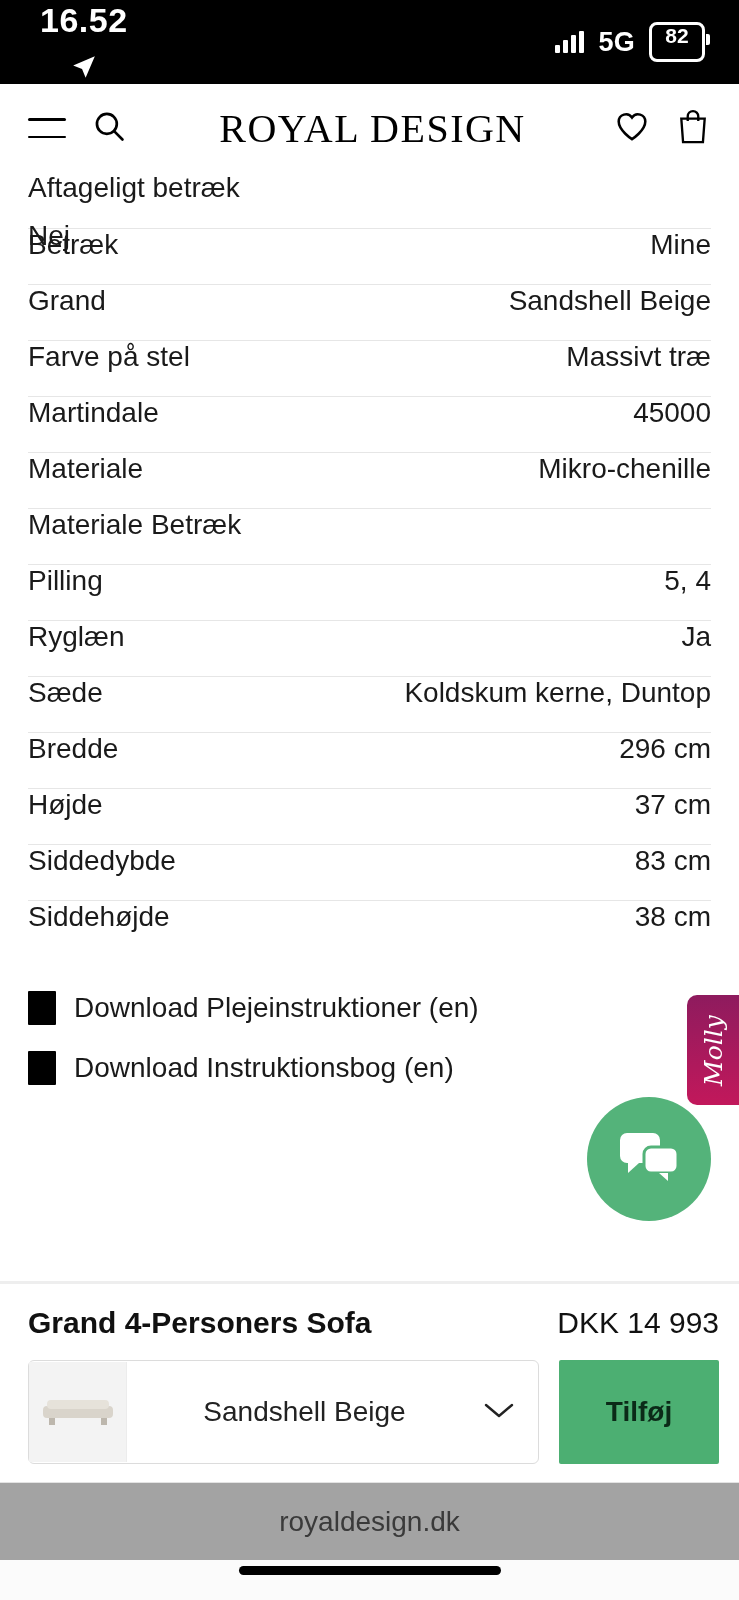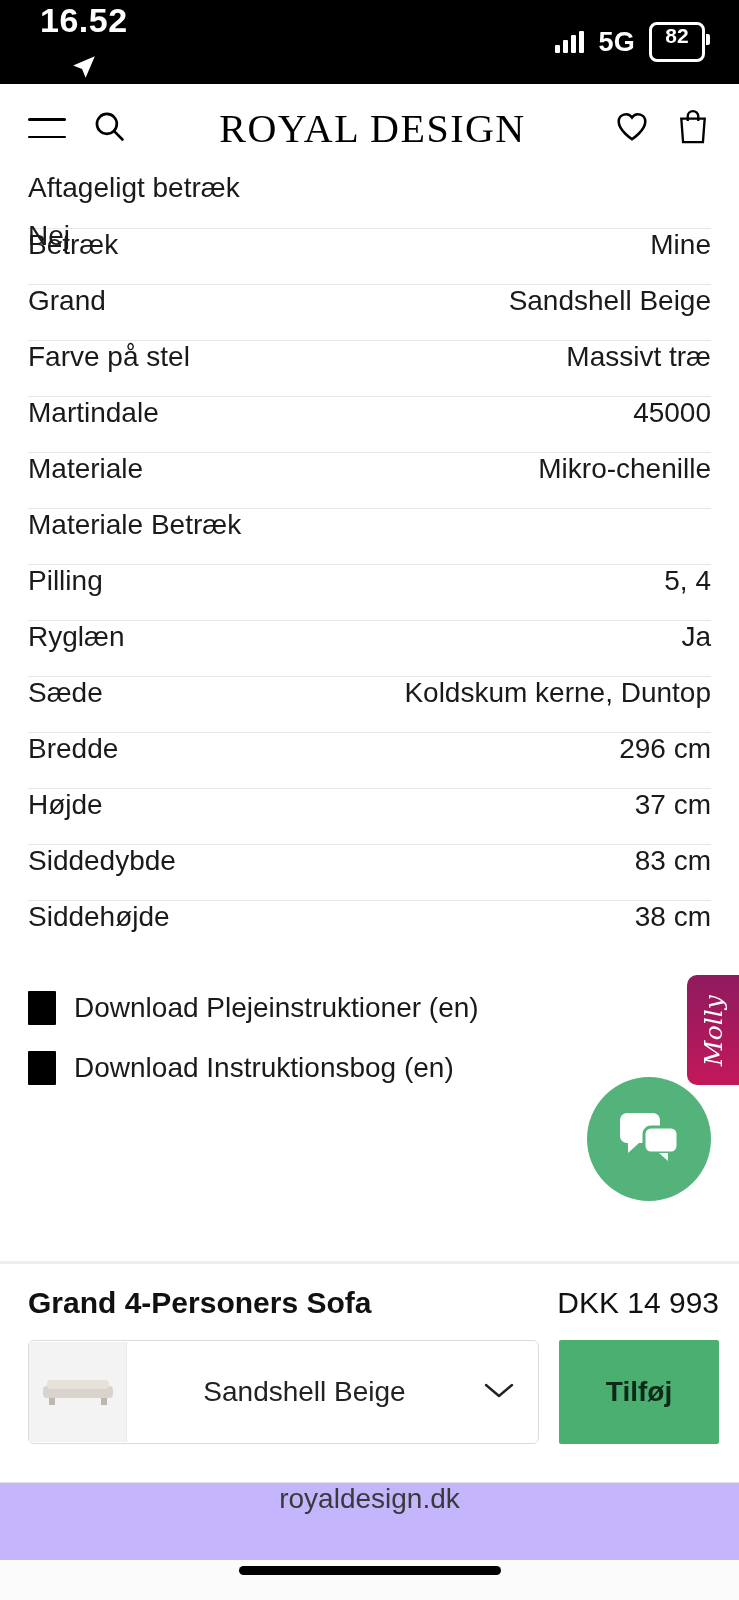--- a/index.html
+++ b/index.html
@@ -211,22 +211,22 @@
     font-weight: 700;
     font-family: "Liberation Sans", sans-serif;
     cursor: pointer;
   }
 
   
   .browser-bar {
     flex: 0 0 auto;
     height: 78px;
     border-top: 1px solid #e3e3e3;
-    background: #c4b5fd;
-    display: flex; justify-content: center; margin-top: 20px;
+    background: #a3a3a3;
+    display: flex; align-items: center; justify-content: center;
   }
   .url-text { font-size: 28px; color: #3a3a3a; }
   .home-indicator-wrap {
     flex: 0 0 auto;
     height: 40px;
     background: #fbfbfb;
     display:flex; align-items:flex-start; justify-content:center;
     padding-top: 6px;
   }
   .home-indicator {

